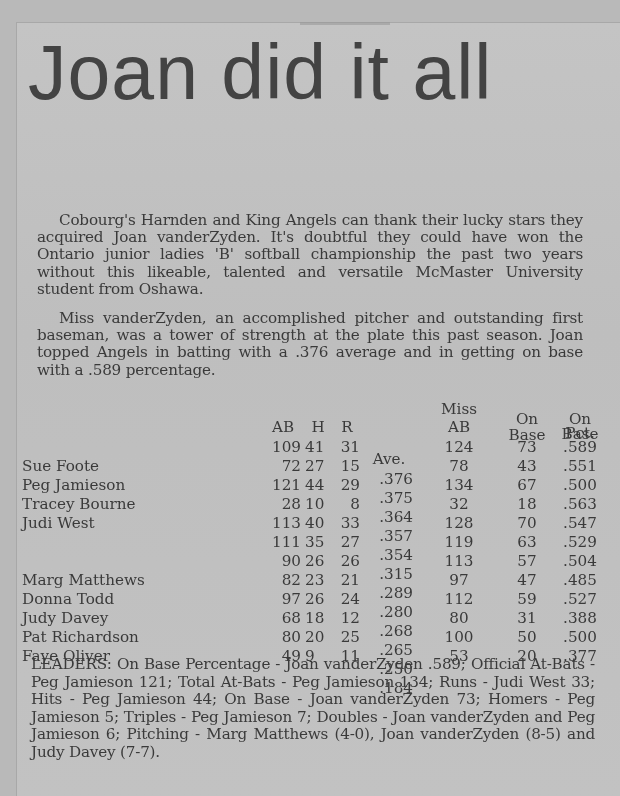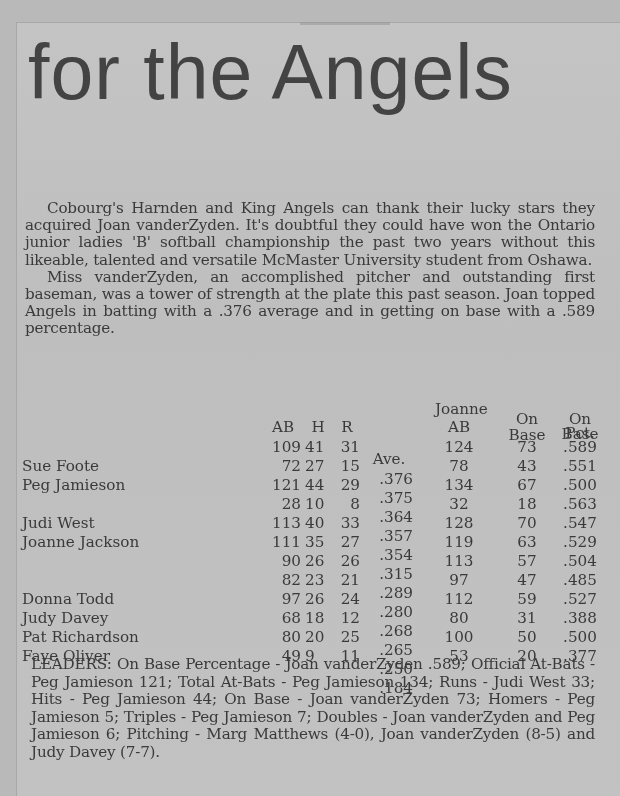--- a/index.html
+++ b/index.html
@@ -21,21 +21,21 @@
     position: absolute; left: 28px; top: 30px; width: 580px;
     font-family: "Liberation Sans", "DejaVu Sans", sans-serif;
     font-size: 77px; line-height: 84px; color: #434343; letter-spacing: 1px;
     margin: 0; font-weight: normal;
   }
   .body-text {
     position: absolute; left: 25px; top: 200px; width: 570px;
     font-size: 15.2px; line-height: 17.2px; text-align: justify;
     letter-spacing: -0.2px;
   }
-  .body-text p { margin: 0; text-indent: 22px; }
+  .body-text p { margin: 12px; text-indent: 22px; }
   .stats {
     position: absolute; left: 20px; top: 400px; width: 580px;
     font-size: 15.2px; line-height: 19px;
   }
   .hdr { position: relative; height: 38px; }
   .hdr span { position: absolute; text-align: center; line-height: 15px; }
   .row { position: relative; height: 19px; }
   .row span { position: absolute; top: 0; }
   .c-name { left: 2px; }
   .c-ab   { left: 245px; width: 36px; text-align: right; }
@@ -50,35 +50,35 @@
     font-size: 15.2px; line-height: 17.5px; text-align: justify; letter-spacing: -0.2px; padding-left: 15px;
   }
 </style>
 </head>
 <body>
 
 <div class="clip"></div>
 <div class="mast"></div>
 
 <h1 class="headline">
-  <div>for the Angels</div>
+  <div>Joan did it all</div>
 </h1>
 
 <div class="body-text">
   <p>Cobourg's Harnden and King Angels can thank their lucky stars they acquired Joan vanderZyden. It's doubtful they could have won the Ontario junior ladies 'B' softball championship the past two years without this likeable, talented and versatile McMaster University student from Oshawa.</p>
   <p>Miss vanderZyden, an accomplished pitcher and outstanding first baseman, was a tower of strength at the plate this past season. Joan topped Angels in batting with a .376 average and in getting on base with a .589 percentage.</p>
 </div>
 
 <div class="stats">
   <div class="hdr">
     <span class="c-ab" style="top:20px">AB</span>
     <span class="c-h" style="top:20px">H</span>
     <span class="c-r" style="top:20px">R</span>
     <span class="c-ave" style="top:20px">Ave.</span>
-    <span class="c-tab" style="top:2px">Joanne</span>
+    <span class="c-tab" style="top:2px">Miss</span>
     <span class="c-tab" style="top:20px">AB</span>
     <span class="c-on" style="top:12px">On</span>
     <span class="c-on" style="top:28px">Base</span>
     <span class="c-pct" style="top:12px;left:528px;width:64px">On Base</span>
     <span class="c-pct" style="top:26px">Pct.</span>
   </div>
 
   <div class="row">
     <span class="c-ab">109</span>
     <span class="c-h">41</span>
@@ -102,58 +102,59 @@
     <span class="c-name">Peg Jamieson</span>
     <span class="c-ab">121</span>
     <span class="c-h">44</span>
     <span class="c-r">29</span>
     <span class="c-ave">.364</span>
     <span class="c-tab">134</span>
     <span class="c-on">67</span>
     <span class="c-pct">.500</span>
   </div>
   <div class="row">
+    <span class="c-name">Tracey Bourne</span>
     <span class="c-ab">28</span>
     <span class="c-h">10</span>
     <span class="c-r">8</span>
     <span class="c-ave">.357</span>
     <span class="c-tab">32</span>
     <span class="c-on">18</span>
     <span class="c-pct">.563</span>
   </div>
   <div class="row">
     <span class="c-name">Judi West</span>
     <span class="c-ab">113</span>
     <span class="c-h">40</span>
     <span class="c-r">33</span>
     <span class="c-ave">.354</span>
     <span class="c-tab">128</span>
     <span class="c-on">70</span>
     <span class="c-pct">.547</span>
   </div>
   <div class="row">
-    <span class="c-name">Joanne Jackson</span>
     <span class="c-ab">111</span>
     <span class="c-h">35</span>
     <span class="c-r">27</span>
     <span class="c-ave">.315</span>
     <span class="c-tab">119</span>
     <span class="c-on">63</span>
     <span class="c-pct">.529</span>
   </div>
   <div class="row">
     <span class="c-ab">90</span>
     <span class="c-h">26</span>
     <span class="c-r">26</span>
     <span class="c-ave">.289</span>
     <span class="c-tab">113</span>
     <span class="c-on">57</span>
     <span class="c-pct">.504</span>
   </div>
   <div class="row">
+    <span class="c-name">Marg Matthews</span>
     <span class="c-ab">82</span>
     <span class="c-h">23</span>
     <span class="c-r">21</span>
     <span class="c-ave">.280</span>
     <span class="c-tab">97</span>
     <span class="c-on">47</span>
     <span class="c-pct">.485</span>
   </div>
   <div class="row">
     <span class="c-name">Donna Todd</span>

